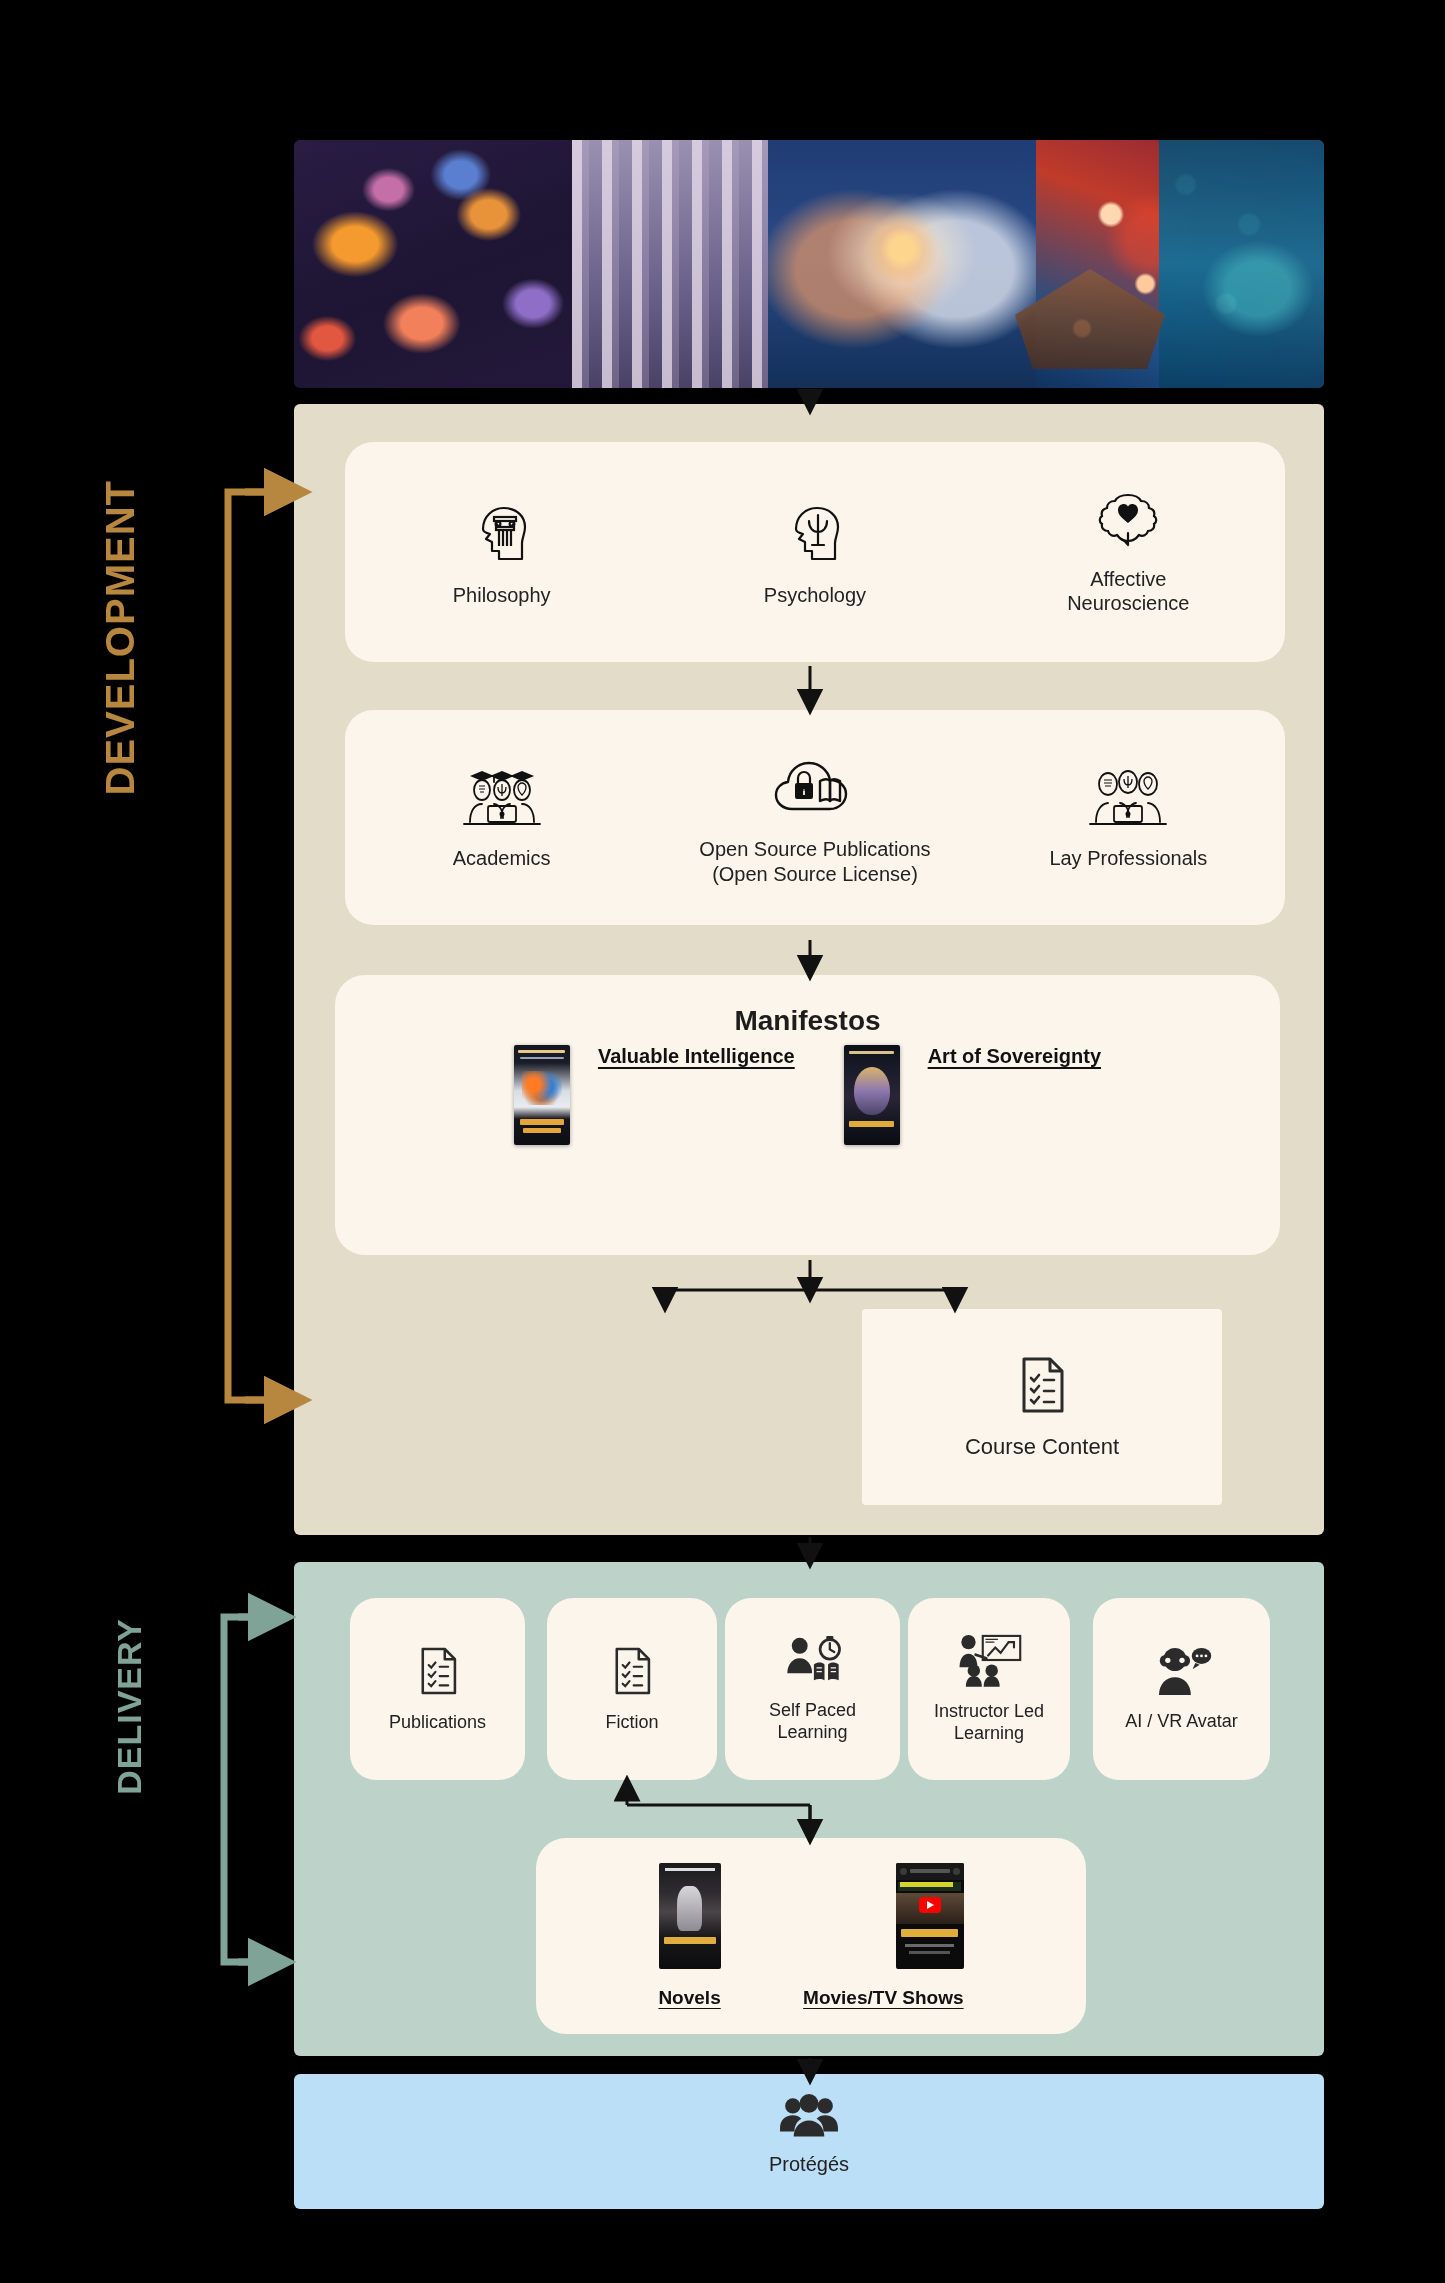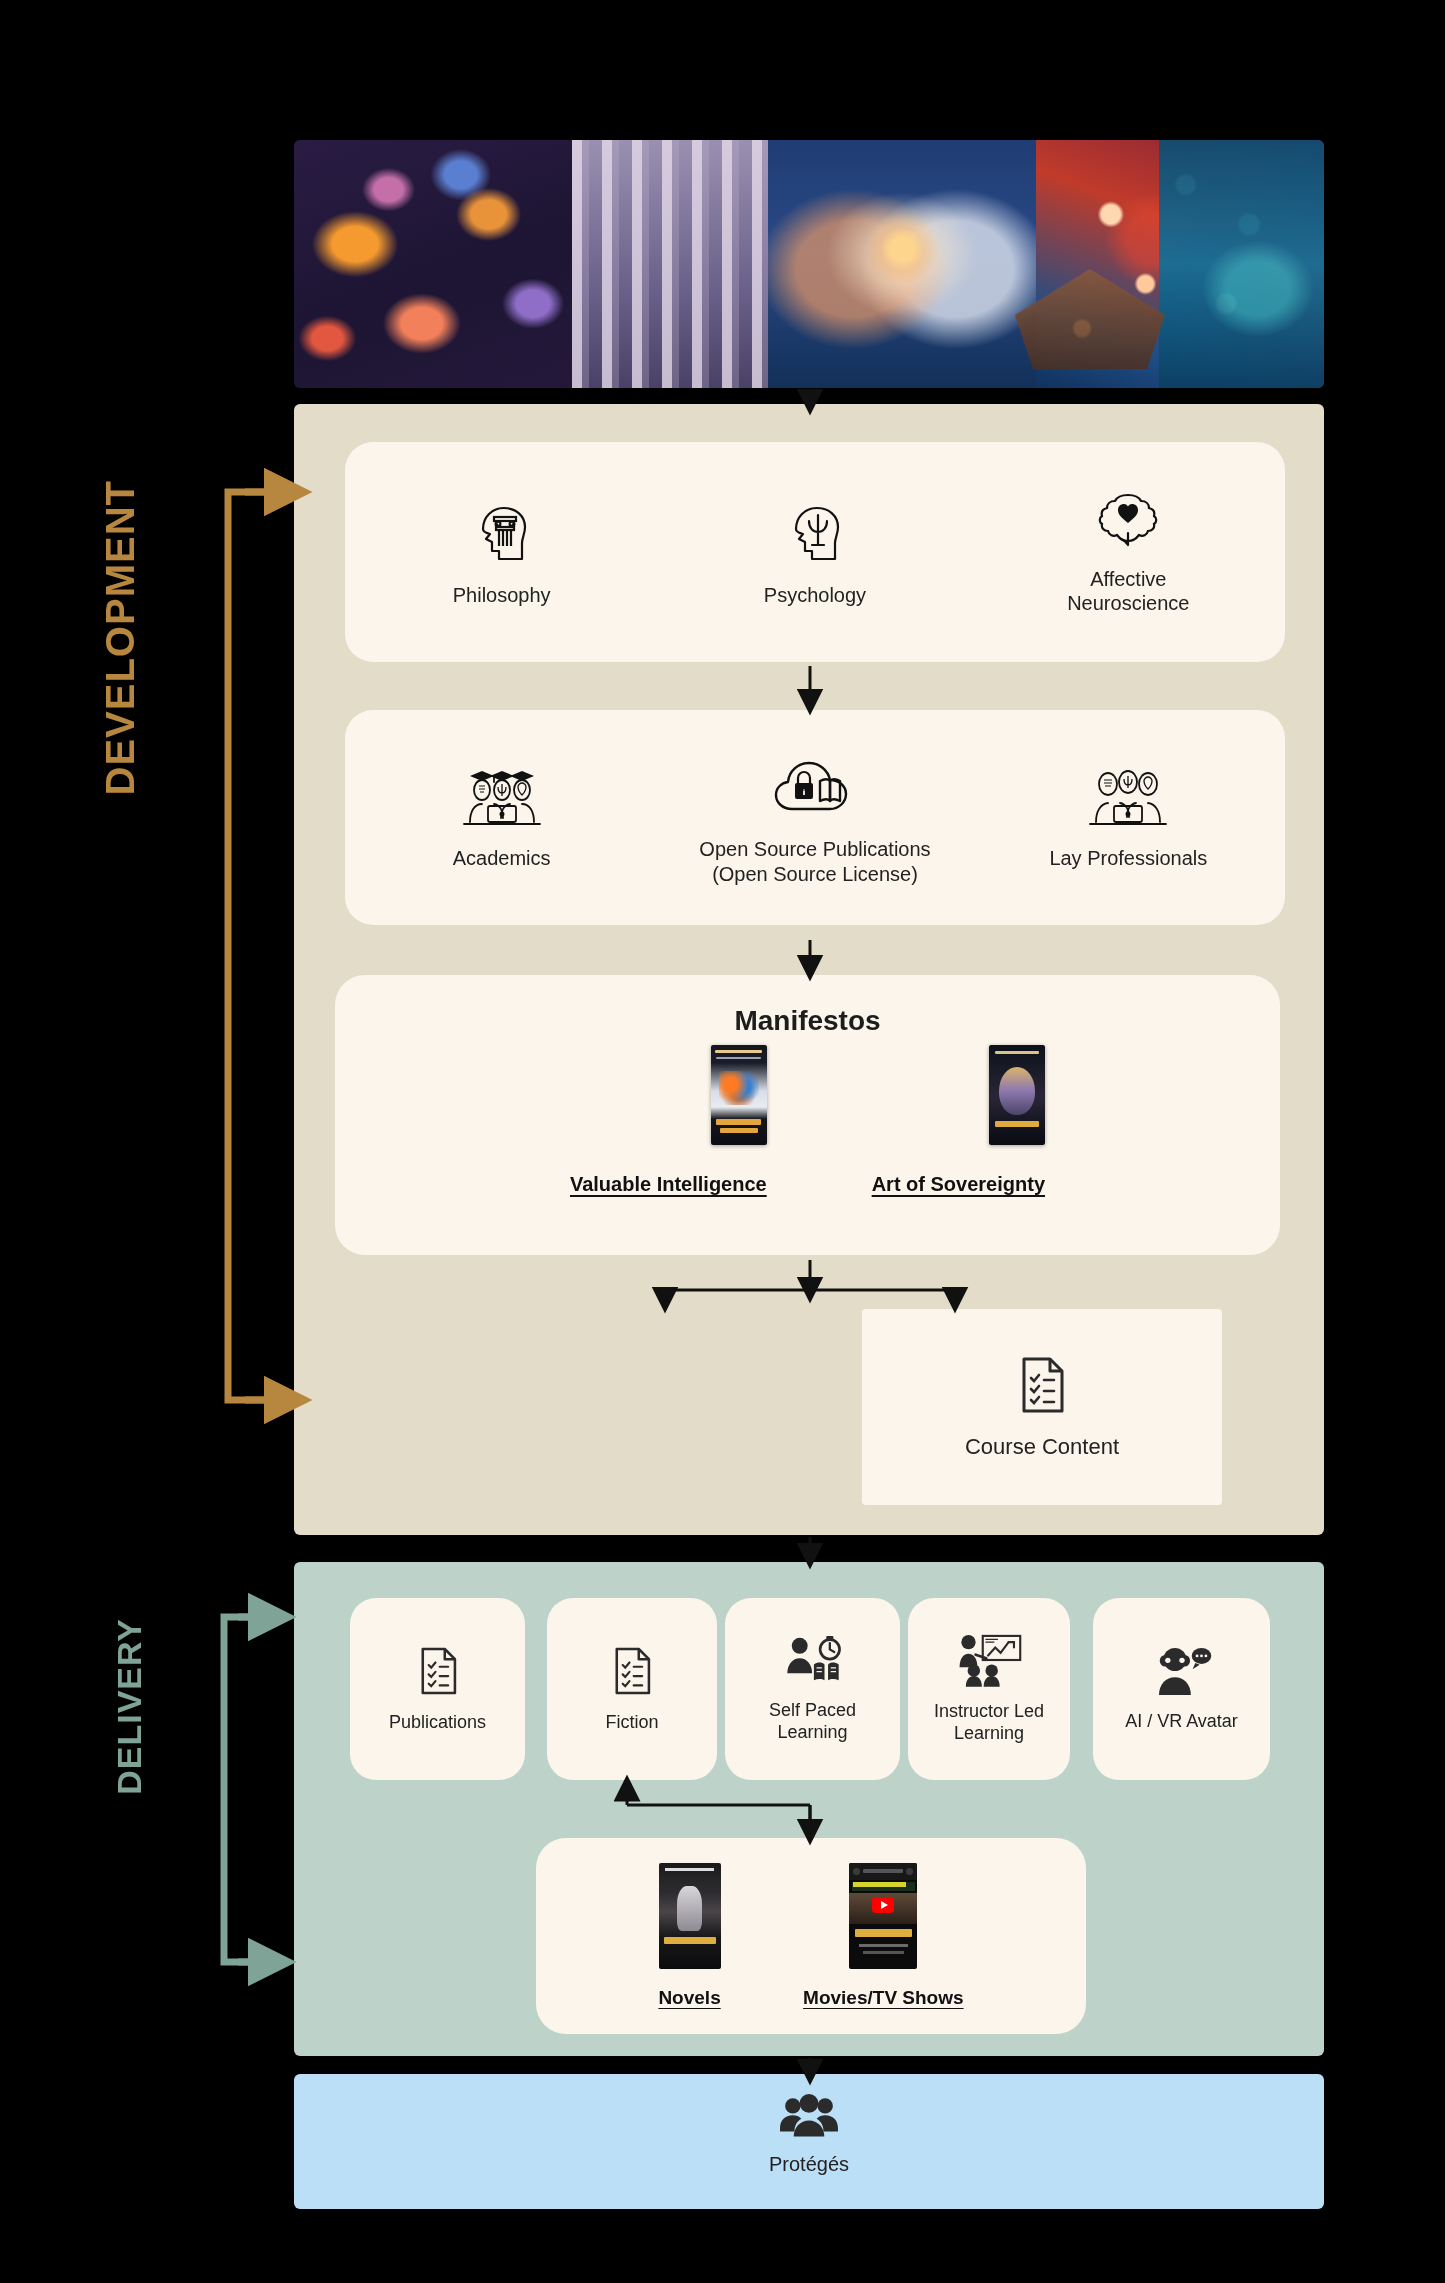--- a/index.html
+++ b/index.html
@@ -96,21 +96,21 @@
   .cell { flex: 1; display: flex; flex-direction: column; align-items: center; gap: 16px; }
   .cell .card-label { font-size: 20px; }
 
   .icon-wrap { display: flex; align-items: center; justify-content: center; }
 
   
   .manifesto-title { position: absolute; top: 30px; left: 0; right: 0;
     text-align: center; font-size: 28px; font-weight: 700; color: #1d1d1d; }
   .books { position: absolute; top: 70px; left: 0; right: 0; display: flex;
            justify-content: space-evenly; align-items: flex-start; padding: 0 130px; }
-  .book { display: flex; flex-direction: column; align-items: flex-end; gap: 28px; }
+  .book { display: flex; flex-direction: row; align-items: flex-start; gap: 28px; }
   .book-cover { width: 56px; height: 100px; border-radius: 2px; overflow: hidden;
                 position: relative; box-shadow: 0 1px 4px rgba(0,0,0,.35); }
   .book-link { font-size: 20px; font-weight: 600; color: #111;
                text-decoration: underline; text-underline-offset: 4px; }
 
   .cover-vi { background: linear-gradient(180deg, #14161f 0%, #1a1d28 18%, #d8dde6 46%, #e9ecf1 62%, #15161d 74%, #0d0e14 100%); }
   .cover-vi::before { content:""; position:absolute; left:14%; top:26%; width:72%; height:34%;
      background: radial-gradient(circle at 30% 40%, #ff7a22 0 18%, rgba(255,122,34,0) 52%),
                  radial-gradient(circle at 62% 46%, #2f7fd6 0 20%, rgba(47,127,214,0) 55%),
                  radial-gradient(circle at 48% 66%, #c2703a 0 22%, rgba(194,112,58,0) 58%); }
@@ -136,21 +136,21 @@
   .d-card .card-label { font-size: 18px; margin-top: 14px; }
   .d1 { left: 350px; width: 175px; }
   .d2 { left: 547px; width: 170px; }
   .d3 { left: 725px; width: 175px; }
   .d4 { left: 908px; width: 162px; }
   .d5 { left: 1093px; width: 177px; }
 
   .media-card { left: 536px; top: 1838px; width: 550px; height: 196px; border-radius: 30px; }
   .media-row { position: absolute; inset: 0; display: flex; justify-content: space-evenly;
                align-items: center; padding: 0 40px; }
-  .media-item { display: flex; flex-direction: column; align-items: center; gap: 18px; }
+  .media-item { display: flex; flex-direction: column; align-items: flex-end; gap: 18px; }
   .media-thumb { width: 62px; height: 106px; border-radius: 2px; position: relative; overflow: hidden; }
   .media-link { font-size: 19px; font-weight: 600; color: #111;
                 text-decoration: underline; text-underline-offset: 4px; }
   .thumb-novel { background: linear-gradient(180deg, #1a1a1c 0%, #2e2c30 28%, #4a4548 46%, #18171a 70%, #0c0b0d 100%); }
   .thumb-novel::before { content:""; position:absolute; left:30%; top:22%; width:40%; height:42%;
      background: linear-gradient(180deg, #d8d6da 0%, #8d8a92 100%); border-radius: 40% 40% 20% 20%; }
   .thumb-novel .t-title { position:absolute; bottom:24%; left:8%; right:8%; height:7px;
      background:#e0ae3f; border-radius:1px; }
   .thumb-novel .t-top { position:absolute; top:5%; left:10%; right:10%; height:3px; background:#ddd; }
   .thumb-movie { width: 68px; background: #0b0b0b; }

